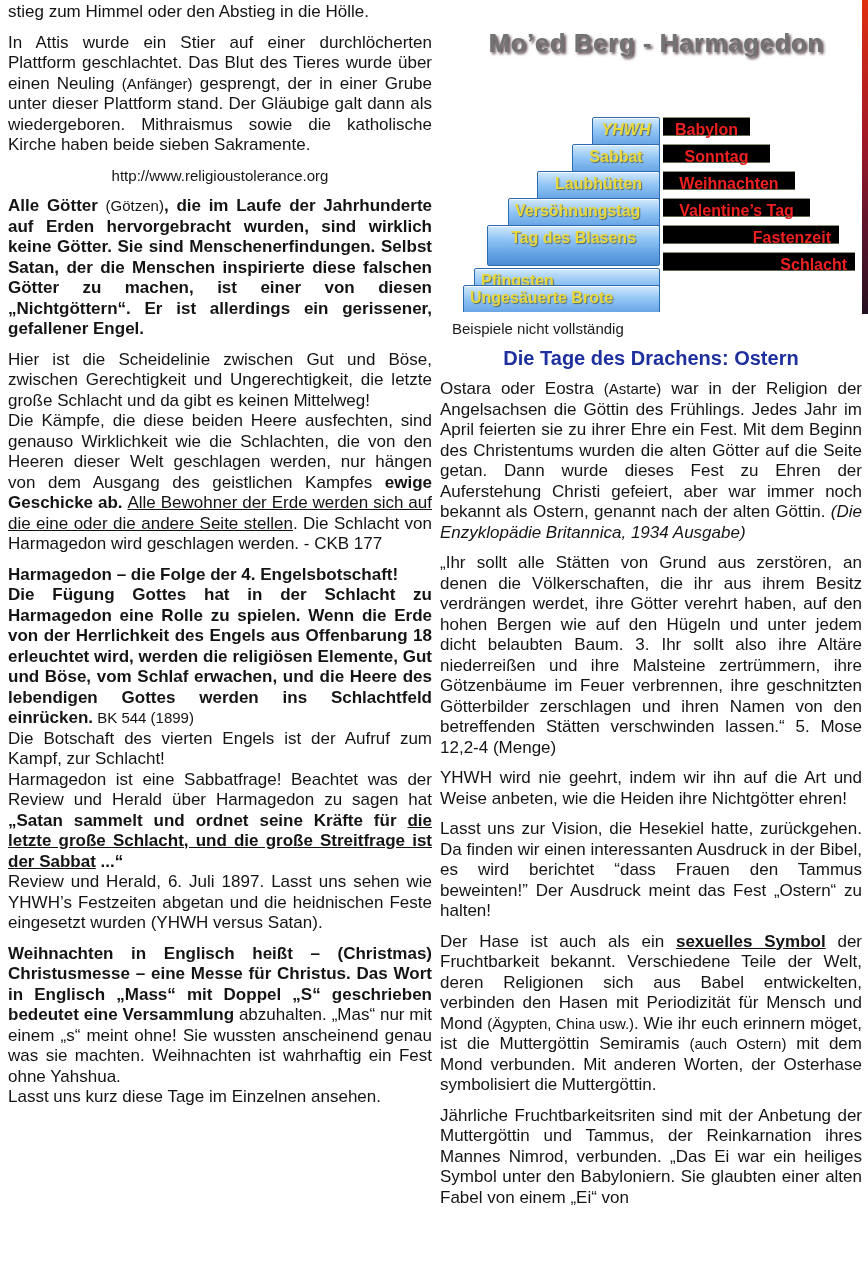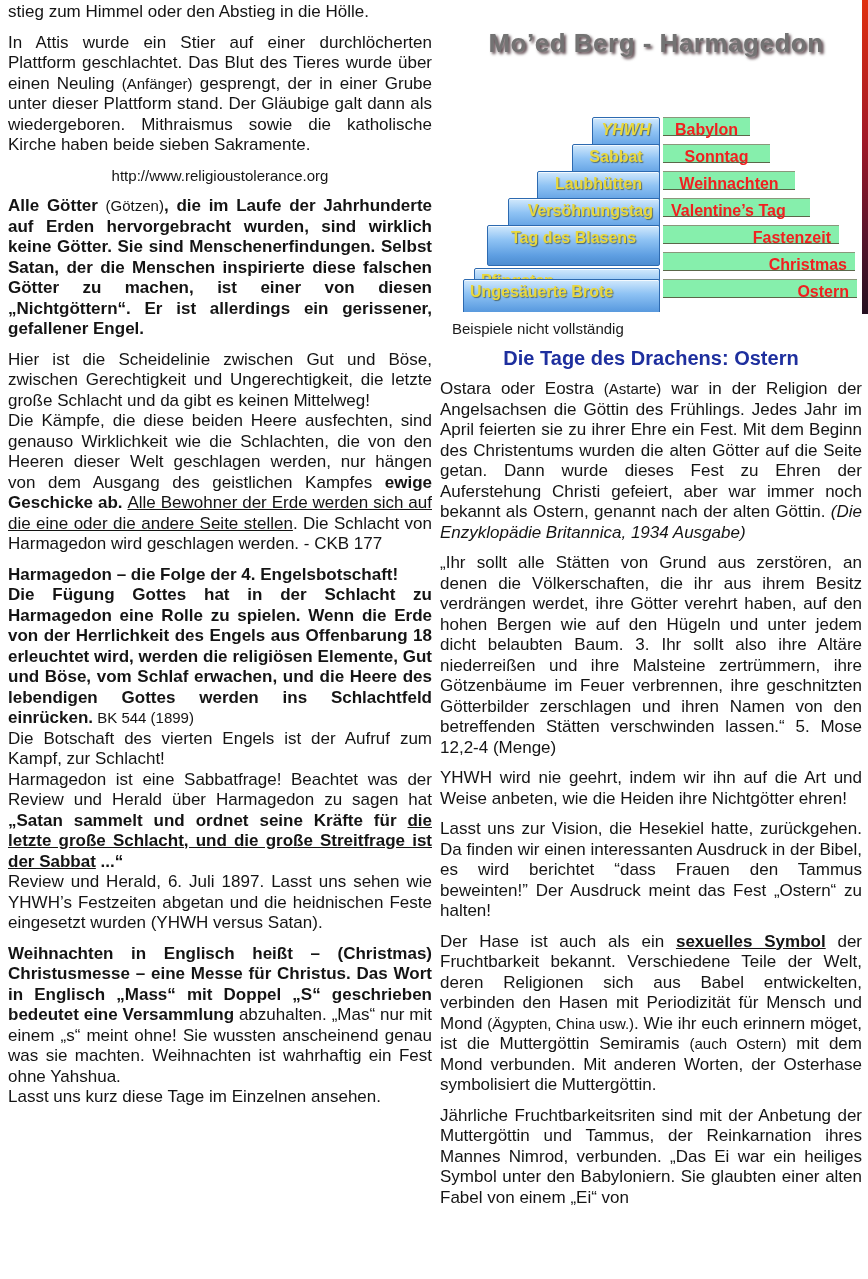--- a/index.html
+++ b/index.html
@@ -38,21 +38,21 @@
     background:linear-gradient(180deg,#d2e9fc 0%,#8fc3f4 35%,#5f9fe2 75%,#4c8cd0 100%);
     border:1px solid #2d6ab0;border-radius:2px;
     box-shadow:inset 0 1px 0 rgba(255,255,255,0.75);
     color:#e9d83c;font-weight:bold;font-size:16px;line-height:23px;
     text-shadow:1px 1px 1px rgba(40,40,0,0.55);
     padding:0 6px;box-sizing:border-box;white-space:nowrap;
   }
   .lbox.italic{font-style:italic;}
   .rbox{
     position:absolute;left:211px;top:0;height:19px;
-    background:#86efac;border-top:1px solid #8a977b;border-bottom:1px solid #5a6749;
+    background:#000000;border-top:1px solid #8a977b;border-bottom:1px solid #5a6749;
     color:#f02020;font-weight:bold;font-size:16px;line-height:23px;
     padding:0 8px;box-sizing:border-box;white-space:nowrap;
   }
   #graphic-caption{
     margin:8px 0 0 12px;width:408px;text-align:left;
     font-size:15px;color:#1a1a1a;
   }
   #right-heading{
     margin:10px 0 9px 0;width:422px;text-align:center;
     font-size:20px;font-weight:bold;color:#1e2f9e;
@@ -87,34 +87,33 @@
           </div>
           <div class="frow" style="top: 138px;">
             <div class="lbox" style="width: 88px; text-align: center;">Sabbat</div>
             <div class="rbox" style="width: 107px; text-align: center;">Sonntag</div>
           </div>
           <div class="frow" style="top: 165px;">
             <div class="lbox" style="width: 123px; text-align: center;">Laubhütten</div>
             <div class="rbox" style="width: 132px; text-align: center;">Weihnachten</div>
           </div>
           <div class="frow" style="top: 192px;">
-            <div class="lbox" style="width: 152px; text-align: right;">Versöhnungstag</div>
-            <div class="rbox" style="width: 147px;  padding-left: 8px;">Valentine’s Tag</div>
+            <div class="lbox" style="width: 152px; text-align: left;">Versöhnungstag</div>
+            <div class="rbox" style="width: 147px; text-align: center; padding-left: 8px;">Valentine’s Tag</div>
           </div>
           <div class="frow" style="top: 219px;">
             <div class="lbox" style="width: 173px; text-align: center;">Tag des Blasens</div>
             <div class="rbox" style="width: 176px; text-align: right;">Fastenzeit</div>
           </div>
           <div class="frow" style="top: 246px;">
             <div class="lbox" style="width: 186px; text-align: left; margin-top: 16px;">Pfingsten</div>
-            <div class="rbox" style="width: 192px; text-align: right;">Christmas</div>
+            <div class="rbox" style="width: 192px; text-align: right;">Schlacht</div>
           </div>
-          <div class="frow" style="top: 273px;">
+          <div class="frow" style="top: 279px;">
             <div class="lbox" style="width: 197px; text-align: left;">Ungesäuerte Brote</div>
-            <div class="rbox" style="width: 194px; text-align: right;">Ostern</div>
           </div>
         </div>
     </div>
     <div id="graphic-caption">Beispiele nicht vollständig</div>
     <div id="right-heading">Die Tage des Drachens: Ostern</div>
     <div id="right-paras">
         <p class="para"><span class="">Ostara oder Eostra </span><span class="sm">(Astarte)</span><span class=""> war in der Religion der Angelsachsen die Göttin des Frühlings. Jedes Jahr im April feierten sie zu ihrer Ehre ein Fest. Mit dem Beginn des Christentums wurden die alten Götter auf die Seite getan. Dann wurde dieses Fest zu Ehren der Auferstehung Christi gefeiert, aber war immer noch bekannt als Ostern, genannt nach der alten Göttin. </span><span class="i">(Die Enzyklopädie Britannica, 1934 Ausgabe)</span></p>
         <p class="para"><span class="">„Ihr sollt alle Stätten von Grund aus zerstören, an denen die Völkerschaften, die ihr aus ihrem Besitz verdrängen werdet, ihre Götter verehrt haben, auf den hohen Bergen wie auf den Hügeln und unter jedem dicht belaubten Baum. 3. Ihr sollt also ihre Altäre niederreißen und ihre Malsteine zertrümmern, ihre Götzenbäume im Feuer verbrennen, ihre geschnitzten Götterbilder zerschlagen und ihren Namen von den betreffenden Stätten verschwinden lassen.“ 5. Mose 12,2-4 (Menge)</span></p>
         <p class="para"><span class="">YHWH wird nie geehrt, indem wir ihn auf die Art und Weise anbeten, wie die Heiden ihre Nichtgötter ehren!</span></p>
         <p class="para"><span class="">Lasst uns zur Vision, die Hesekiel hatte, zurückgehen. Da finden wir einen interessanten Ausdruck in der Bibel, es wird berichtet “dass Frauen den Tammus beweinten!” Der Ausdruck meint das Fest „Ostern“ zu halten!</span></p>

